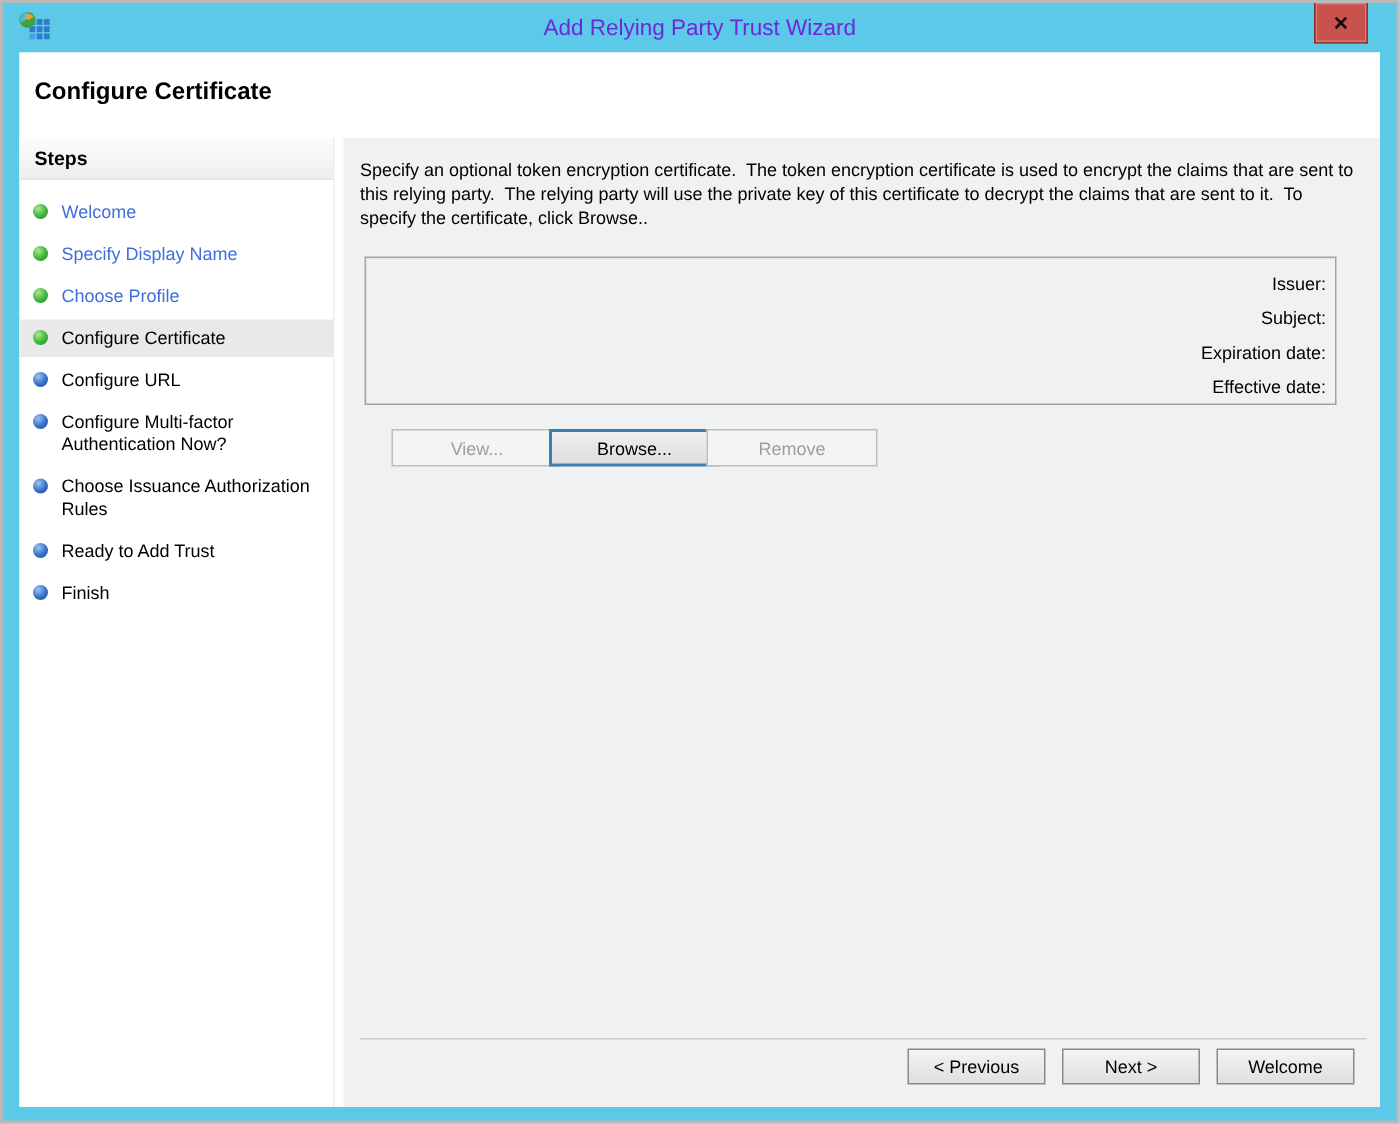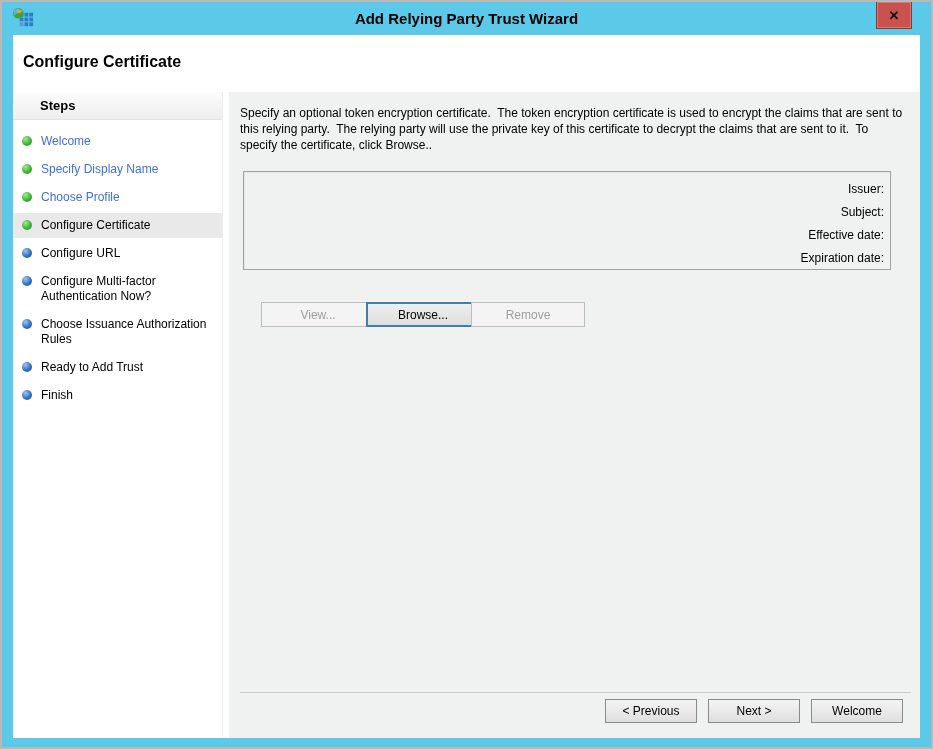--- a/index.html
+++ b/index.html
@@ -11,42 +11,42 @@
   .window{
     position:absolute;left:0;top:0;width:929px;height:745px;
     border:2px solid #B9B9B9;background:#5DC9E9;box-sizing:content-box;
   }
   
   .titlebar{position:absolute;top:0;left:0;right:0;height:33px;}
   .app-icon{position:absolute;left:9px;top:4px;width:25px;height:25px;}
   .win-title{
     position:absolute;left:60px;right:60px;top:0;height:33px;
     display:flex;align-items:center;justify-content:center;
-    font-size:15px;font-weight:700;color:#000000;white-space:nowrap;
+    font-size:15px;font-weight:400;color:#6d28d9;white-space:nowrap;
   }
   .close-btn{
     position:absolute;top:0;right:19px;width:34px;height:26px;
     background:#C9514E;border:1px solid #903431;border-top:none;
     display:flex;align-items:center;justify-content:center;
     font-size:13px;font-weight:900;color:#101010;cursor:default;
     box-shadow:inset 0 0 0 1px #D87B74;
   }
   
   .client{position:absolute;left:11px;right:11px;top:33px;bottom:9px;background:#ffffff;}
   .page-header{position:absolute;top:0;left:0;right:0;height:57px;background:#ffffff;}
   .page-title{position:absolute;left:10px;top:18px;font-size:16px;font-weight:700;color:#000;}
   
   .sidebar{
     position:absolute;left:0;top:57px;bottom:0;width:210px;
     background:#ffffff;border-right:1px solid #EDEDED;box-sizing:border-box;
   }
   .steps-title{
     height:27px;background:linear-gradient(#FCFCFC,#EEEEEE);
     border-bottom:1px solid #E4E4E4;display:flex;align-items:center;
-    padding-left:27px;font-size:13px;font-weight:700;color:#000;
+    padding-left:10px;font-size:13px;font-weight:700;color:#000;
   }
   .steps-list{margin:0;padding:9px 0 0 0;list-style:none;}
   .step{
     display:flex;align-items:flex-start;gap:9px;
     padding:5px 6px 5px 9px;margin-bottom:3px;
     font-size:12px;line-height:15px;
   }
   .bullet{width:10px;height:10px;border-radius:50%;flex:none;margin-top:2px;}
   .bullet.done{background:radial-gradient(circle at 35% 30%, #A9E98E 0%, #3DB43A 55%, #1E882A 100%);}
   .bullet.todo{background:radial-gradient(circle at 35% 30%, #9DC4F1 0%, #3470C5 55%, #1C4E9B 100%);}
@@ -63,21 +63,21 @@
   .cert-box{
     position:absolute;left:14px;top:79px;width:648px;height:99px;
     border:1px solid #A2A2A2;box-sizing:border-box;
     box-shadow:inset 1px 1px 0 #E6E7E7;padding:6px 0 0 12px;
   }
   .cert-row{font-size:12px;color:#000;height:23px;line-height:23px;display:flex;gap:6px;justify-content:flex-end;}
   .btn{
     position:absolute;box-sizing:border-box;font-family:"Liberation Sans",sans-serif;
     font-size:12px;display:flex;align-items:center;justify-content:center;cursor:default;
   }
-  .cert-btn{width:114px;height:25px;top:194px;margin-top:16px;}
+  .cert-btn{width:114px;height:25px;top:194px;}
   .btn.disabled{background:#F4F4F4;border:1px solid #BDBDBD;color:#9E9E9E;}
   .view-btn{left:32px;}
   .browse-btn{
     left:137px;background:linear-gradient(#EFEFEF,#DEDEDE);
     border:2px solid #3C7FB1;color:#000;cursor:pointer;
   }
   .remove-btn{left:242px;}
   
   .footer-sep{position:absolute;left:11px;right:9px;top:600px;height:1px;background:#CDCDCD;}
   .nav-btn{
@@ -171,25 +171,25 @@
       <div class="cert-box">
         <div class="cert-row">
           <span>Issuer:</span>
           <span></span>
         </div>
         <div class="cert-row">
           <span>Subject:</span>
           <span></span>
         </div>
         <div class="cert-row">
+          <span>Expiration date:</span>
+          <span></span>
+        </div>
+        <div class="cert-row">
           <span>Effective date:</span>
-          <span></span>
-        </div>
-        <div class="cert-row">
-          <span>Expiration date:</span>
           <span></span>
         </div>
       </div>
 
       <div class="btn cert-btn disabled view-btn">View...</div>
       <div class="btn cert-btn browse-btn">Browse...</div>
       <div class="btn cert-btn disabled remove-btn">Remove</div>
 
       <div class="footer-sep"></div>
       <div class="btn nav-btn prev-btn">&lt; Previous</div>

